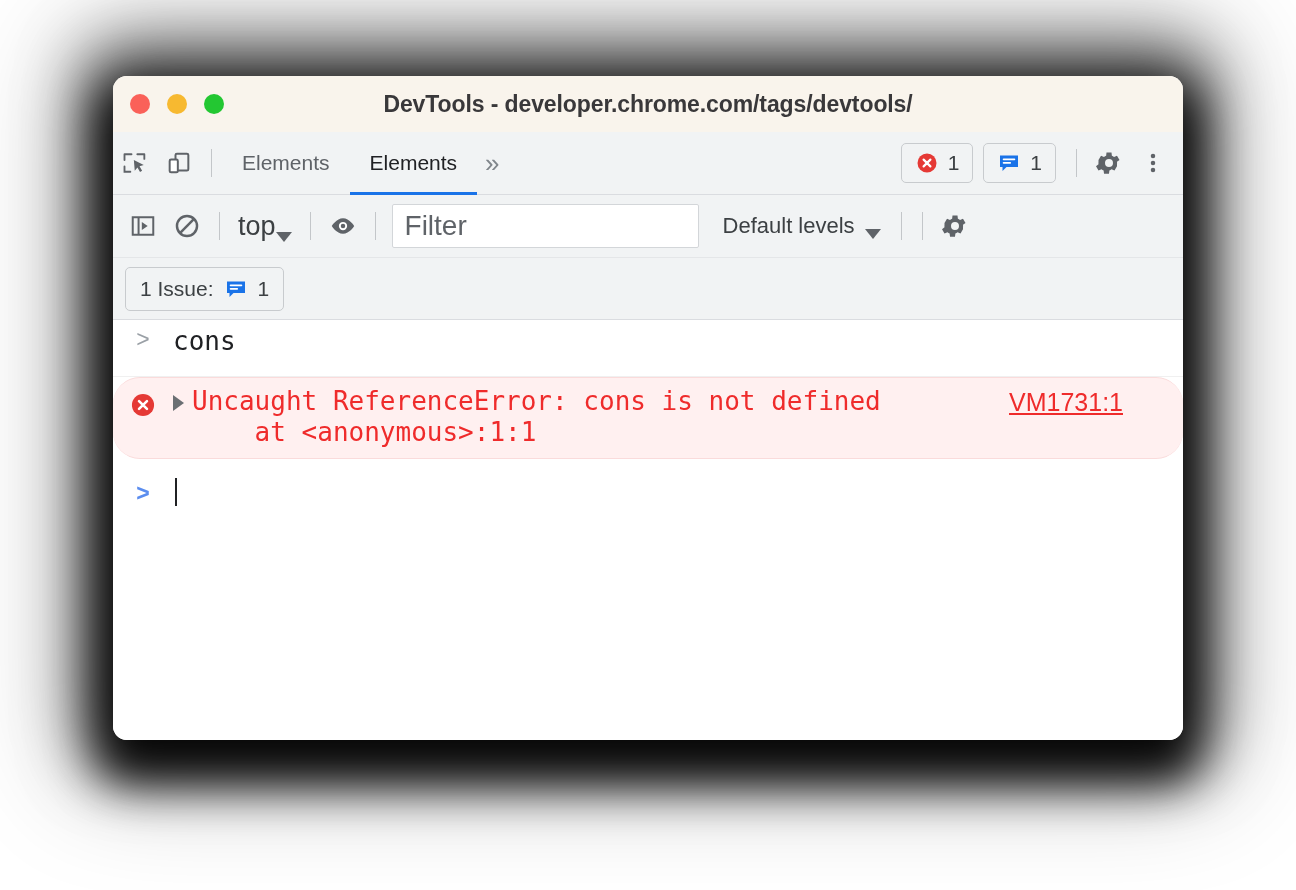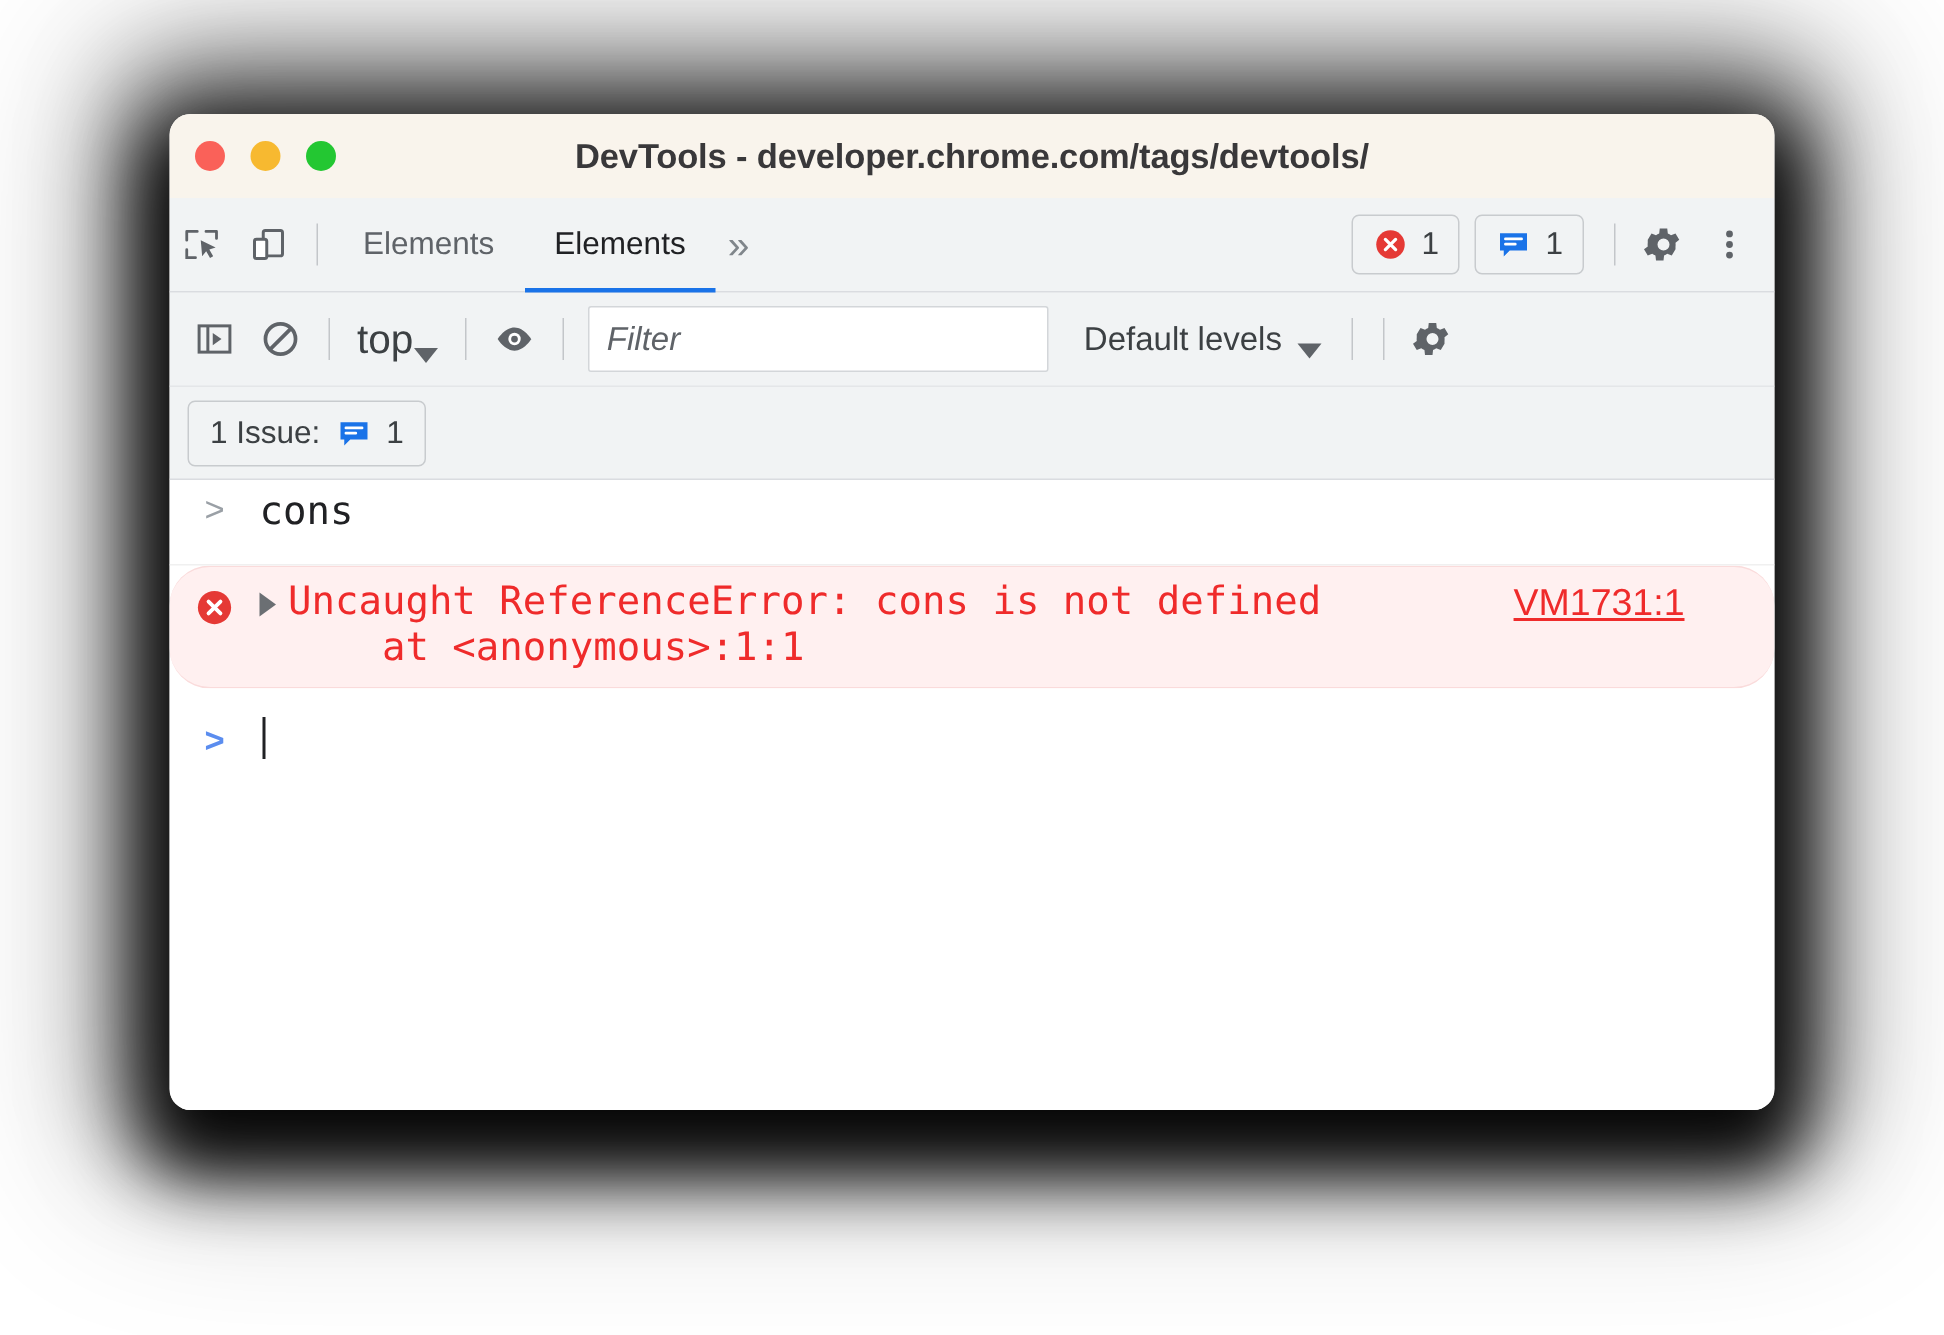--- a/index.html
+++ b/index.html
@@ -180,23 +180,22 @@
     background: #ffffff;
     border: 1px solid #d3d6d9;
     border-radius: 2px;
     margin: 0 6px;
     display: flex;
     align-items: center;
     padding: 0 12px;
     box-sizing: border-box;
   }
   .filter-input .ph {
-    font-size: 22px;
+    font-size: 28px;
     color: #5f6368;
-    font-style: italic;
   }
   .levels {
     display: flex;
     align-items: flex-end;
     gap: 10px;
     font-size: 22px;
     color: #3c4043;
     padding: 0 10px;
     margin-left: 8px;
   }

